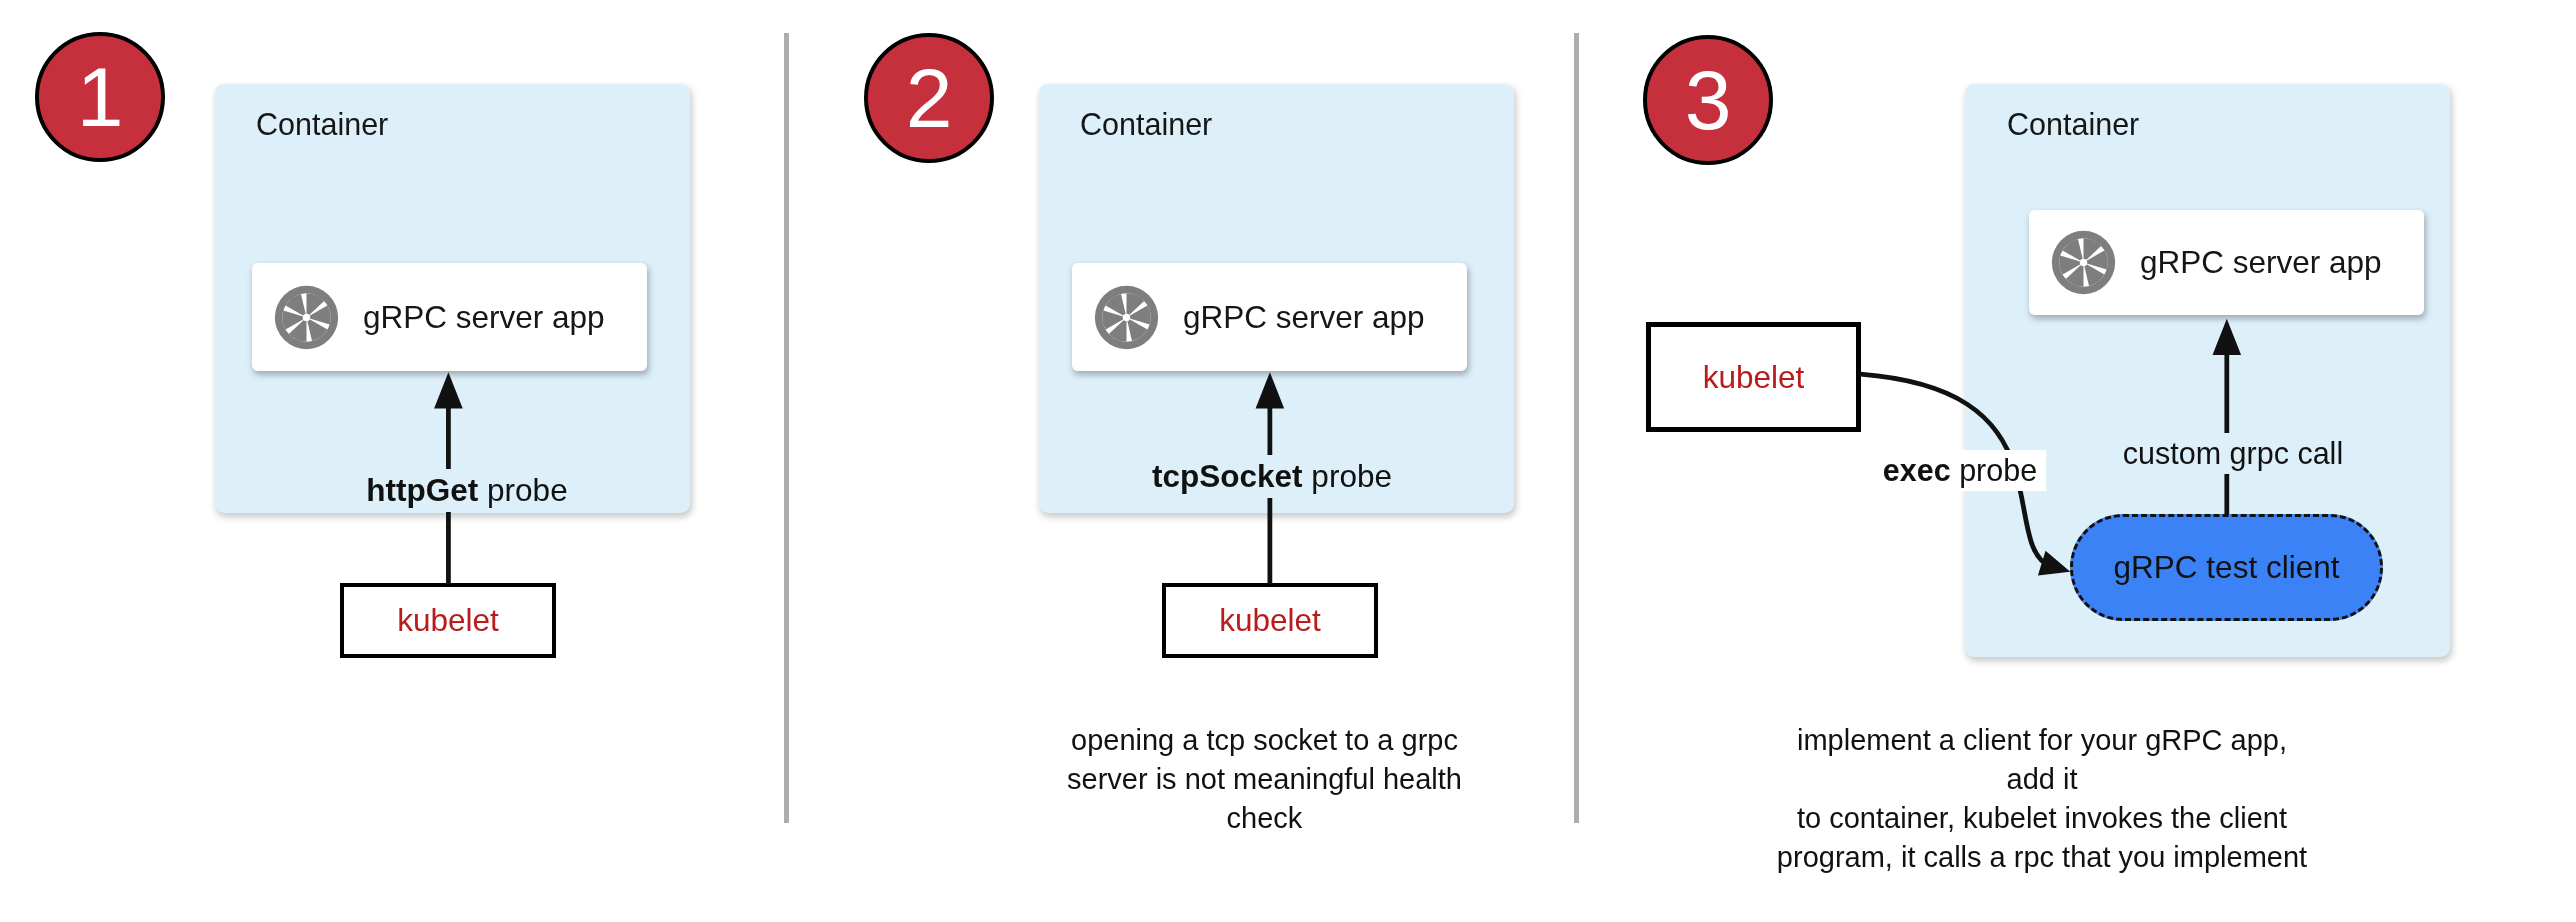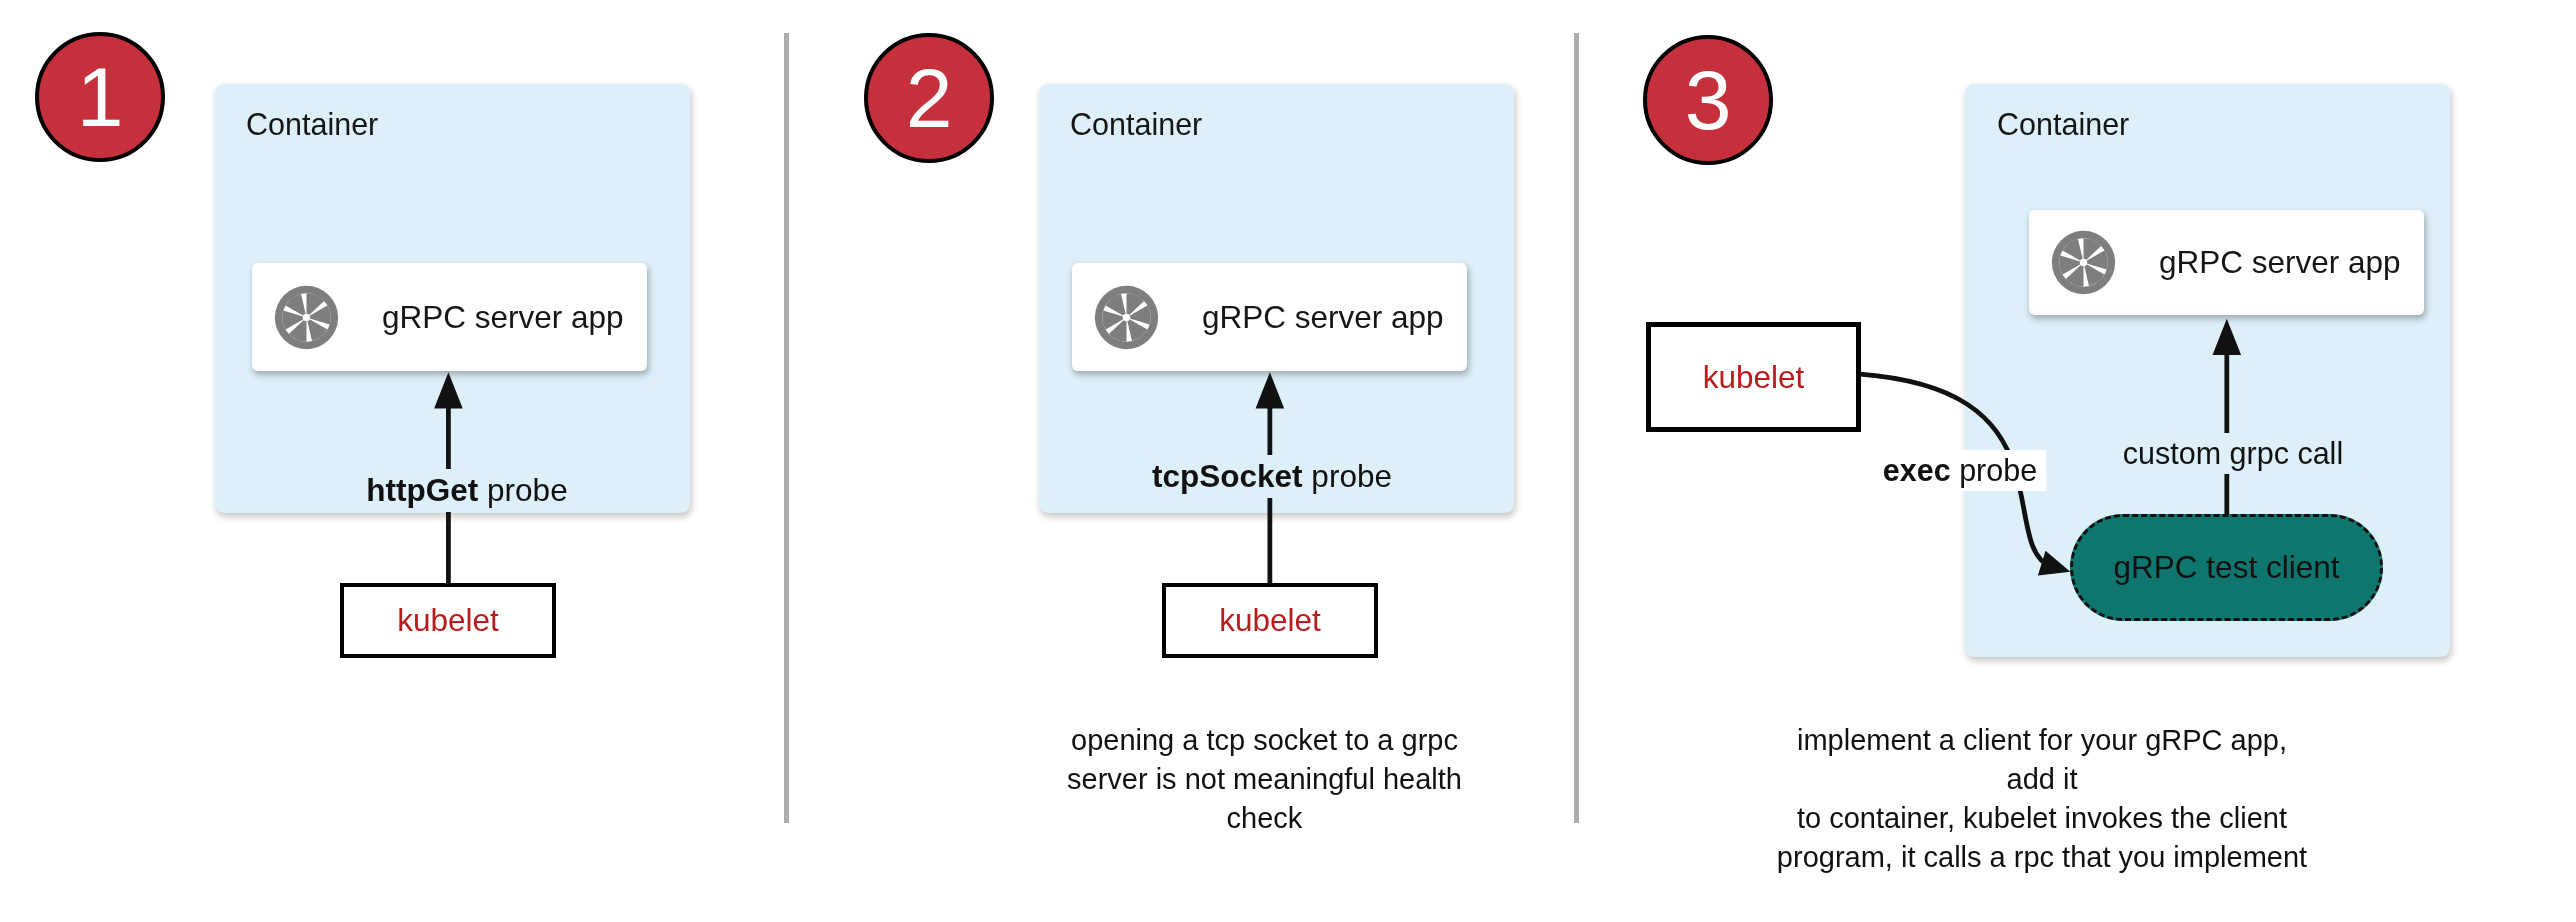--- a/index.html
+++ b/index.html
@@ -11,36 +11,36 @@
     position:absolute;width:130px;height:130px;border-radius:50%;
     background:#C5303C;border:4.8px solid #000;box-sizing:border-box;
     display:flex;align-items:center;justify-content:center;
     color:#fff;font-size:84px;font-weight:400;line-height:1;
   }
   .container-box{
     position:absolute;background:#DDF0FA;border-radius:9.5px;
     box-shadow:1.9px 3.8px 7.6px rgba(0,0,0,0.22);z-index:0;
   }
   .container-label{
-    position:absolute;font-size:30.5px;color:#161616;z-index:1;
+    position:absolute;font-size:30.5px;color:#161616;z-index:1;margin-left:10px;
   }
   .app-box{
     position:absolute;background:#ffffff;border-radius:5.7px;
     box-shadow:1.9px 3.8px 6.7px rgba(0,0,0,0.28);z-index:1;
-    display:flex;align-items:center;padding-left:21px;box-sizing:border-box;gap:42px;
+    display:flex;align-items:center;padding-left:21px;box-sizing:border-box;gap:23px;
   }
   .app-label{font-size:31.5px;color:#161616;white-space:nowrap;}
   .aperture{width:67px;height:67px;flex:0 0 auto;}
   .kubelet-box{
     position:absolute;background:#ffffff;border:4.8px solid #000;box-sizing:border-box;
     display:flex;align-items:center;justify-content:center;z-index:1;
     font-size:31.5px;color:#b91c1c;
   }
   .test-client{
-    position:absolute;background:#0f766e;border:3.8px dashed #111;border-radius:53px;
+    position:absolute;background:#3b82f6;border:3.8px dashed #111;border-radius:53px;
     box-sizing:border-box;display:flex;align-items:center;justify-content:center;
     font-size:31.5px;color:#111;z-index:1;
   }
   .floating-label{
     position:absolute;transform:translateX(-50%);font-size:31.5px;color:#111;
     z-index:3;padding:2.9px 8.6px;white-space:nowrap;
   }
   .bg-blue{background:#DDF0FA;}
   .bg-white{background:#ffffff;}
   .bold{font-weight:bold;}

